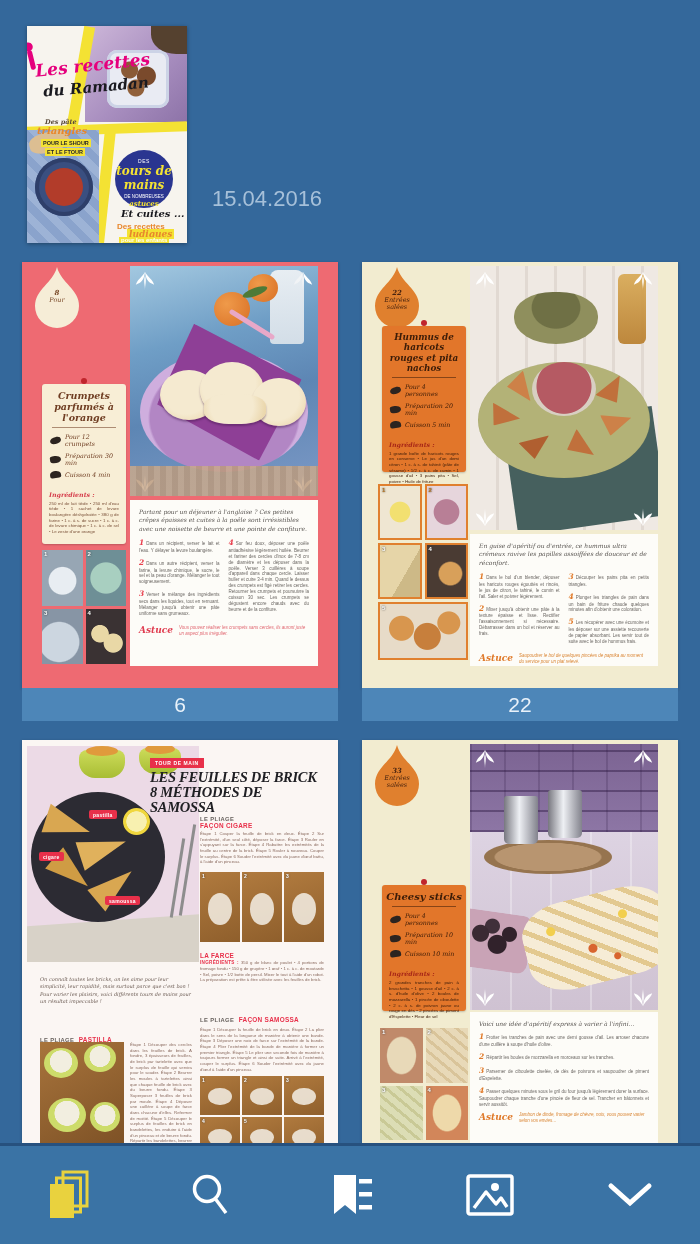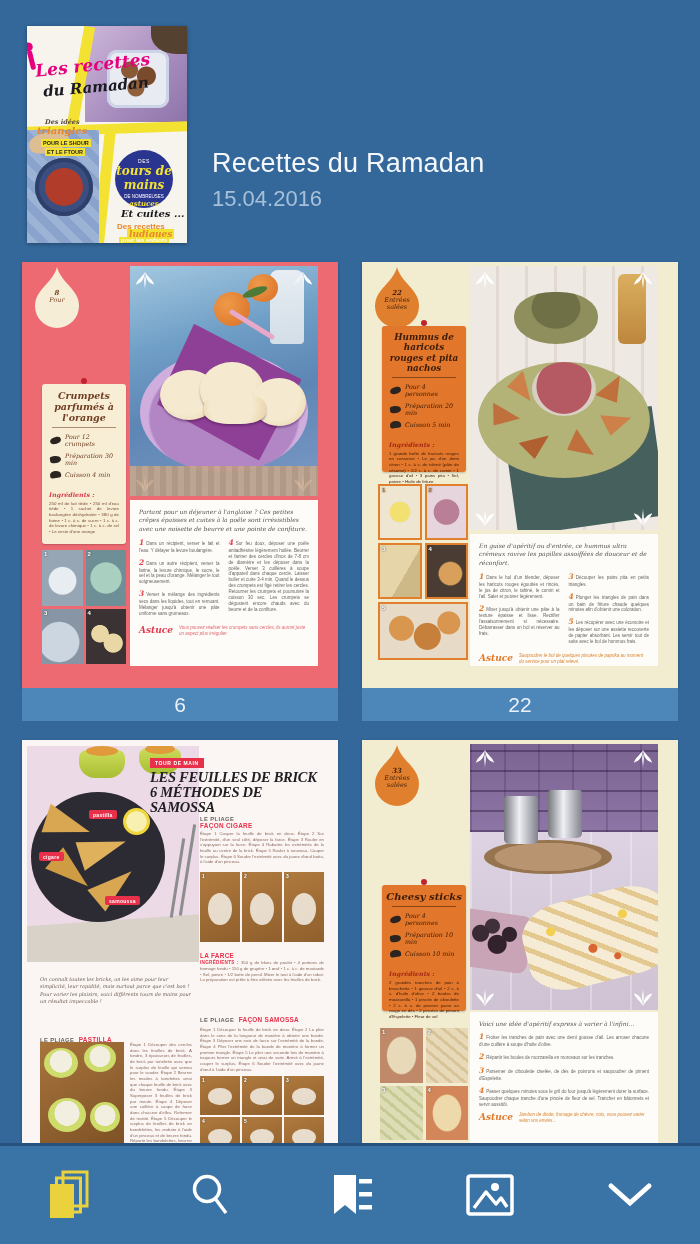--- a/index.html
+++ b/index.html
@@ -227,36 +227,35 @@
     <div class="cov-band" style="left:72px;top:104px;width:11px;height:113px;transform:rotate(6deg);"></div>
     <div class="cov-photo-bl">
       <div class="cov-soupbowl">
           <div class="cov-soup"></div>
         </div>
       <div class="cov-bread"></div>
     </div>
     <div class="cov-excl"></div>
     <div class="cov-t1 cov-script">Les recettes</div>
     <div class="cov-t2 cov-script">du Ramadan</div>
-    <div class="cov-t3 cov-script">Des idées</div>
+    <div class="cov-t3 cov-script">Des pâte</div>
     <div class="cov-t4 cov-script">triangles</div>
     <div class="cov-t5">POUR LE SHOUR</div>
     <div class="cov-t6">ET LE FTOUR</div>
     <div class="cov-circle">
       <span class="cov-c1">DES</span>
       <span class="cov-c2 cov-script">tours de mains</span>
       <span class="cov-c3">DE NOMBREUSES</span>
       <span class="cov-c4 cov-script">astuces</span>
     </div>
     <div class="cov-t7 cov-script">Et cuites ...</div>
     <div class="cov-t8">Des recettes</div>
     <div class="cov-t9 cov-script">ludiques</div>
     <div class="cov-t10">pour les enfants</div>
   </div>
-  <div id="hdr-title">Recettes du Ramadan</div>
   <div id="hdr-date">15.04.2016</div>
 
   <div id="t1" class="thumb">
     <div class="photo">
       <div class="fl" style="left:4px;top:4px;"><svg viewBox="0 0 24 24">
             <path d="M12 2 C9 8 4 10 2 16 C8 14 11 11 12 2 Z M12 2 C15 8 20 10 22 16 C16 14 13 11 12 2 Z M12 6 C10 12 12 16 12 22 C12 16 14 12 12 6 Z" fill="#fff"></path>
           </svg></div>
       <div class="fl" style="right:4px;top:4px;transform:scaleX(-1);"><svg viewBox="0 0 24 24">
             <path d="M12 2 C9 8 4 10 2 16 C8 14 11 11 12 2 Z M12 2 C15 8 20 10 22 16 C16 14 13 11 12 2 Z M12 6 C10 12 12 16 12 22 C12 16 14 12 12 6 Z" fill="#fff"></path>
           </svg></div>
@@ -455,21 +454,21 @@
       <div class="b-fork" style="right:10px;top:78px;transform:rotate(9deg);"></div>
       <div class="b-fork" style="right:20px;top:92px;transform:rotate(9deg);height:80px;"></div>
       <div class="plabel" style="left:62px;top:64px;">pastilla</div>
       <div class="plabel" style="left:12px;top:106px;">cigare</div>
       <div class="plabel" style="left:78px;top:150px;">samoussa</div>
     </div>
 
     <div class="ttag">TOUR DE MAIN</div>
     <div class="thead">
       <span>LES FEUILLES DE BRICK</span><br>
-      <span>6 MÉTHODES DE</span><br>
+      <span>8 MÉTHODES DE</span><br>
       <span>SAMOSSA</span>
     </div>
 
     <div class="abs" style="left:178px;top:76px;width:124px;">
       <div class="secHead">LE PLIAGE</div>
       <div class="secHead2">FAÇON CIGARE</div>
       <div class="secTxt" style="margin-top:2px;">Étape 1 Couper la feuille de brick en deux. Étape 2 Sur l'extrémité, d'un seul côté, déposer la farce. Étape 3 Rouler en s'appuyant sur la farce. Étape 4 Rabattre les extrémités de la feuille au centre de la brick. Étape 5 Rouler à nouveau. Couper le surplus. Étape 6 Souder l'extrémité avec du jaune d'œuf battu, à l'aide d'un pinceau.</div>
     </div>
     <div class="woodgrid" style="left:178px;top:132px;width:124px;height:70px;grid-template-columns:1fr 1fr 1fr;">
       <div class="wood">

